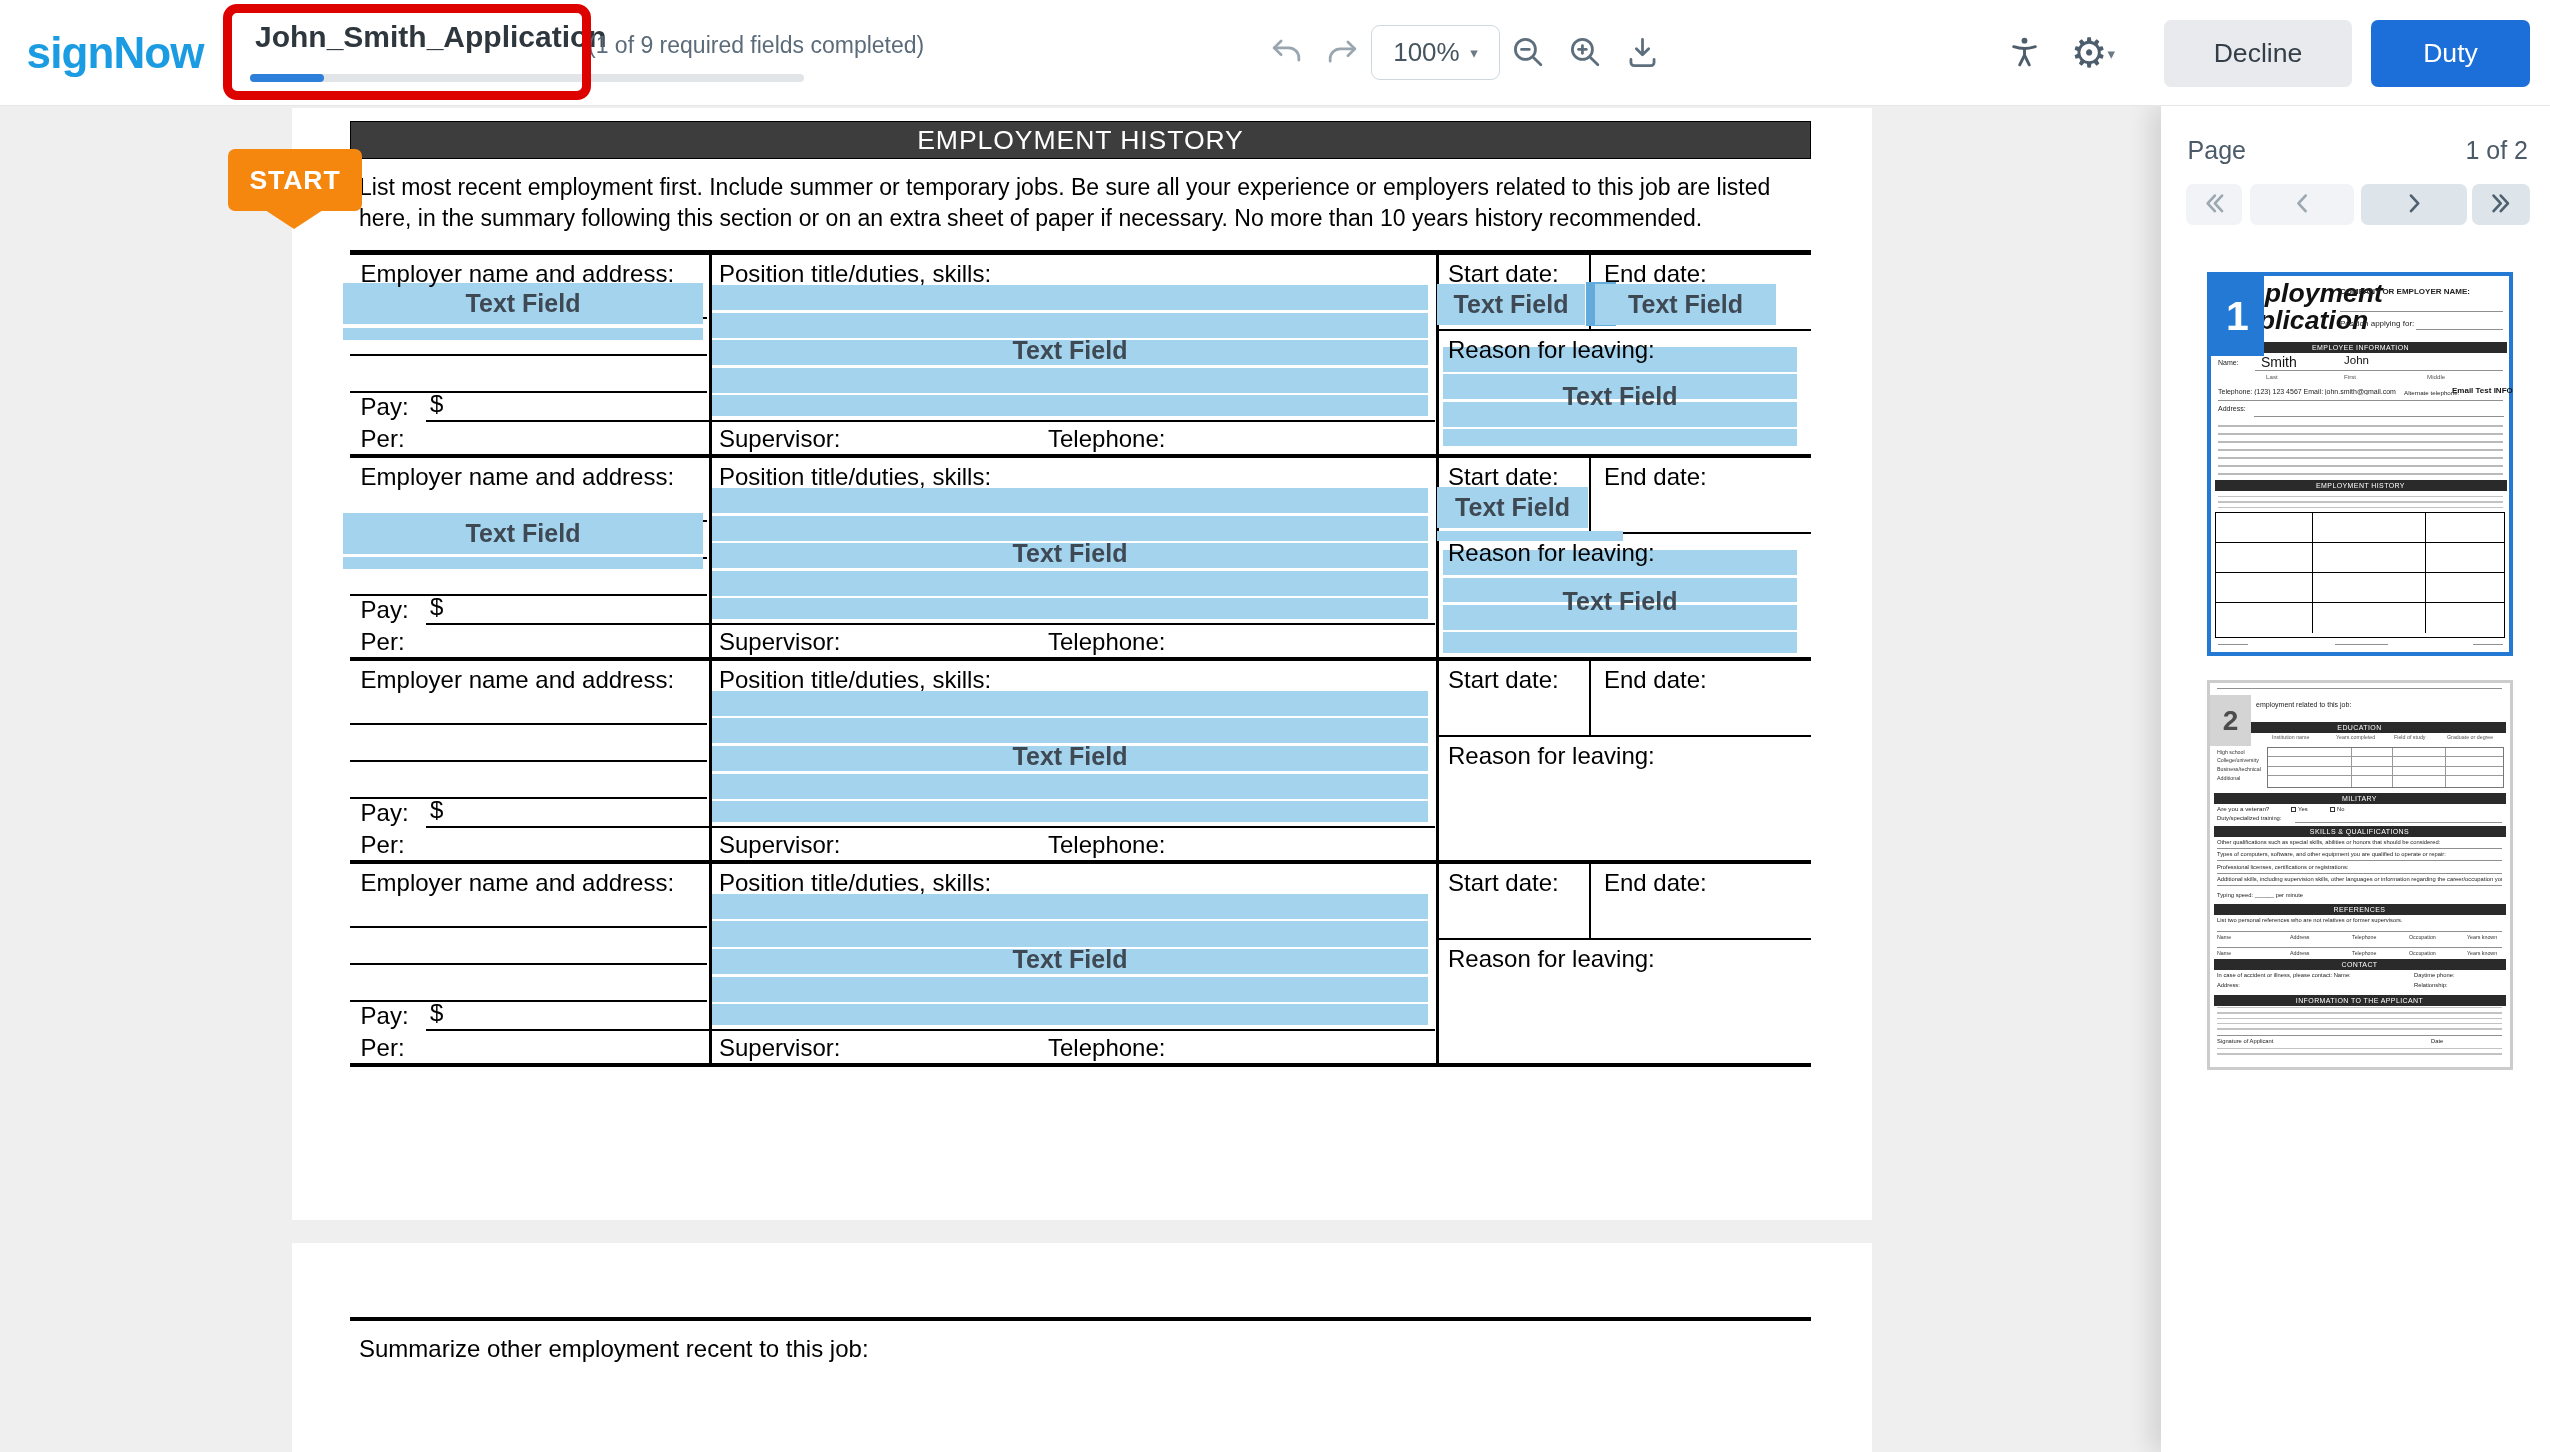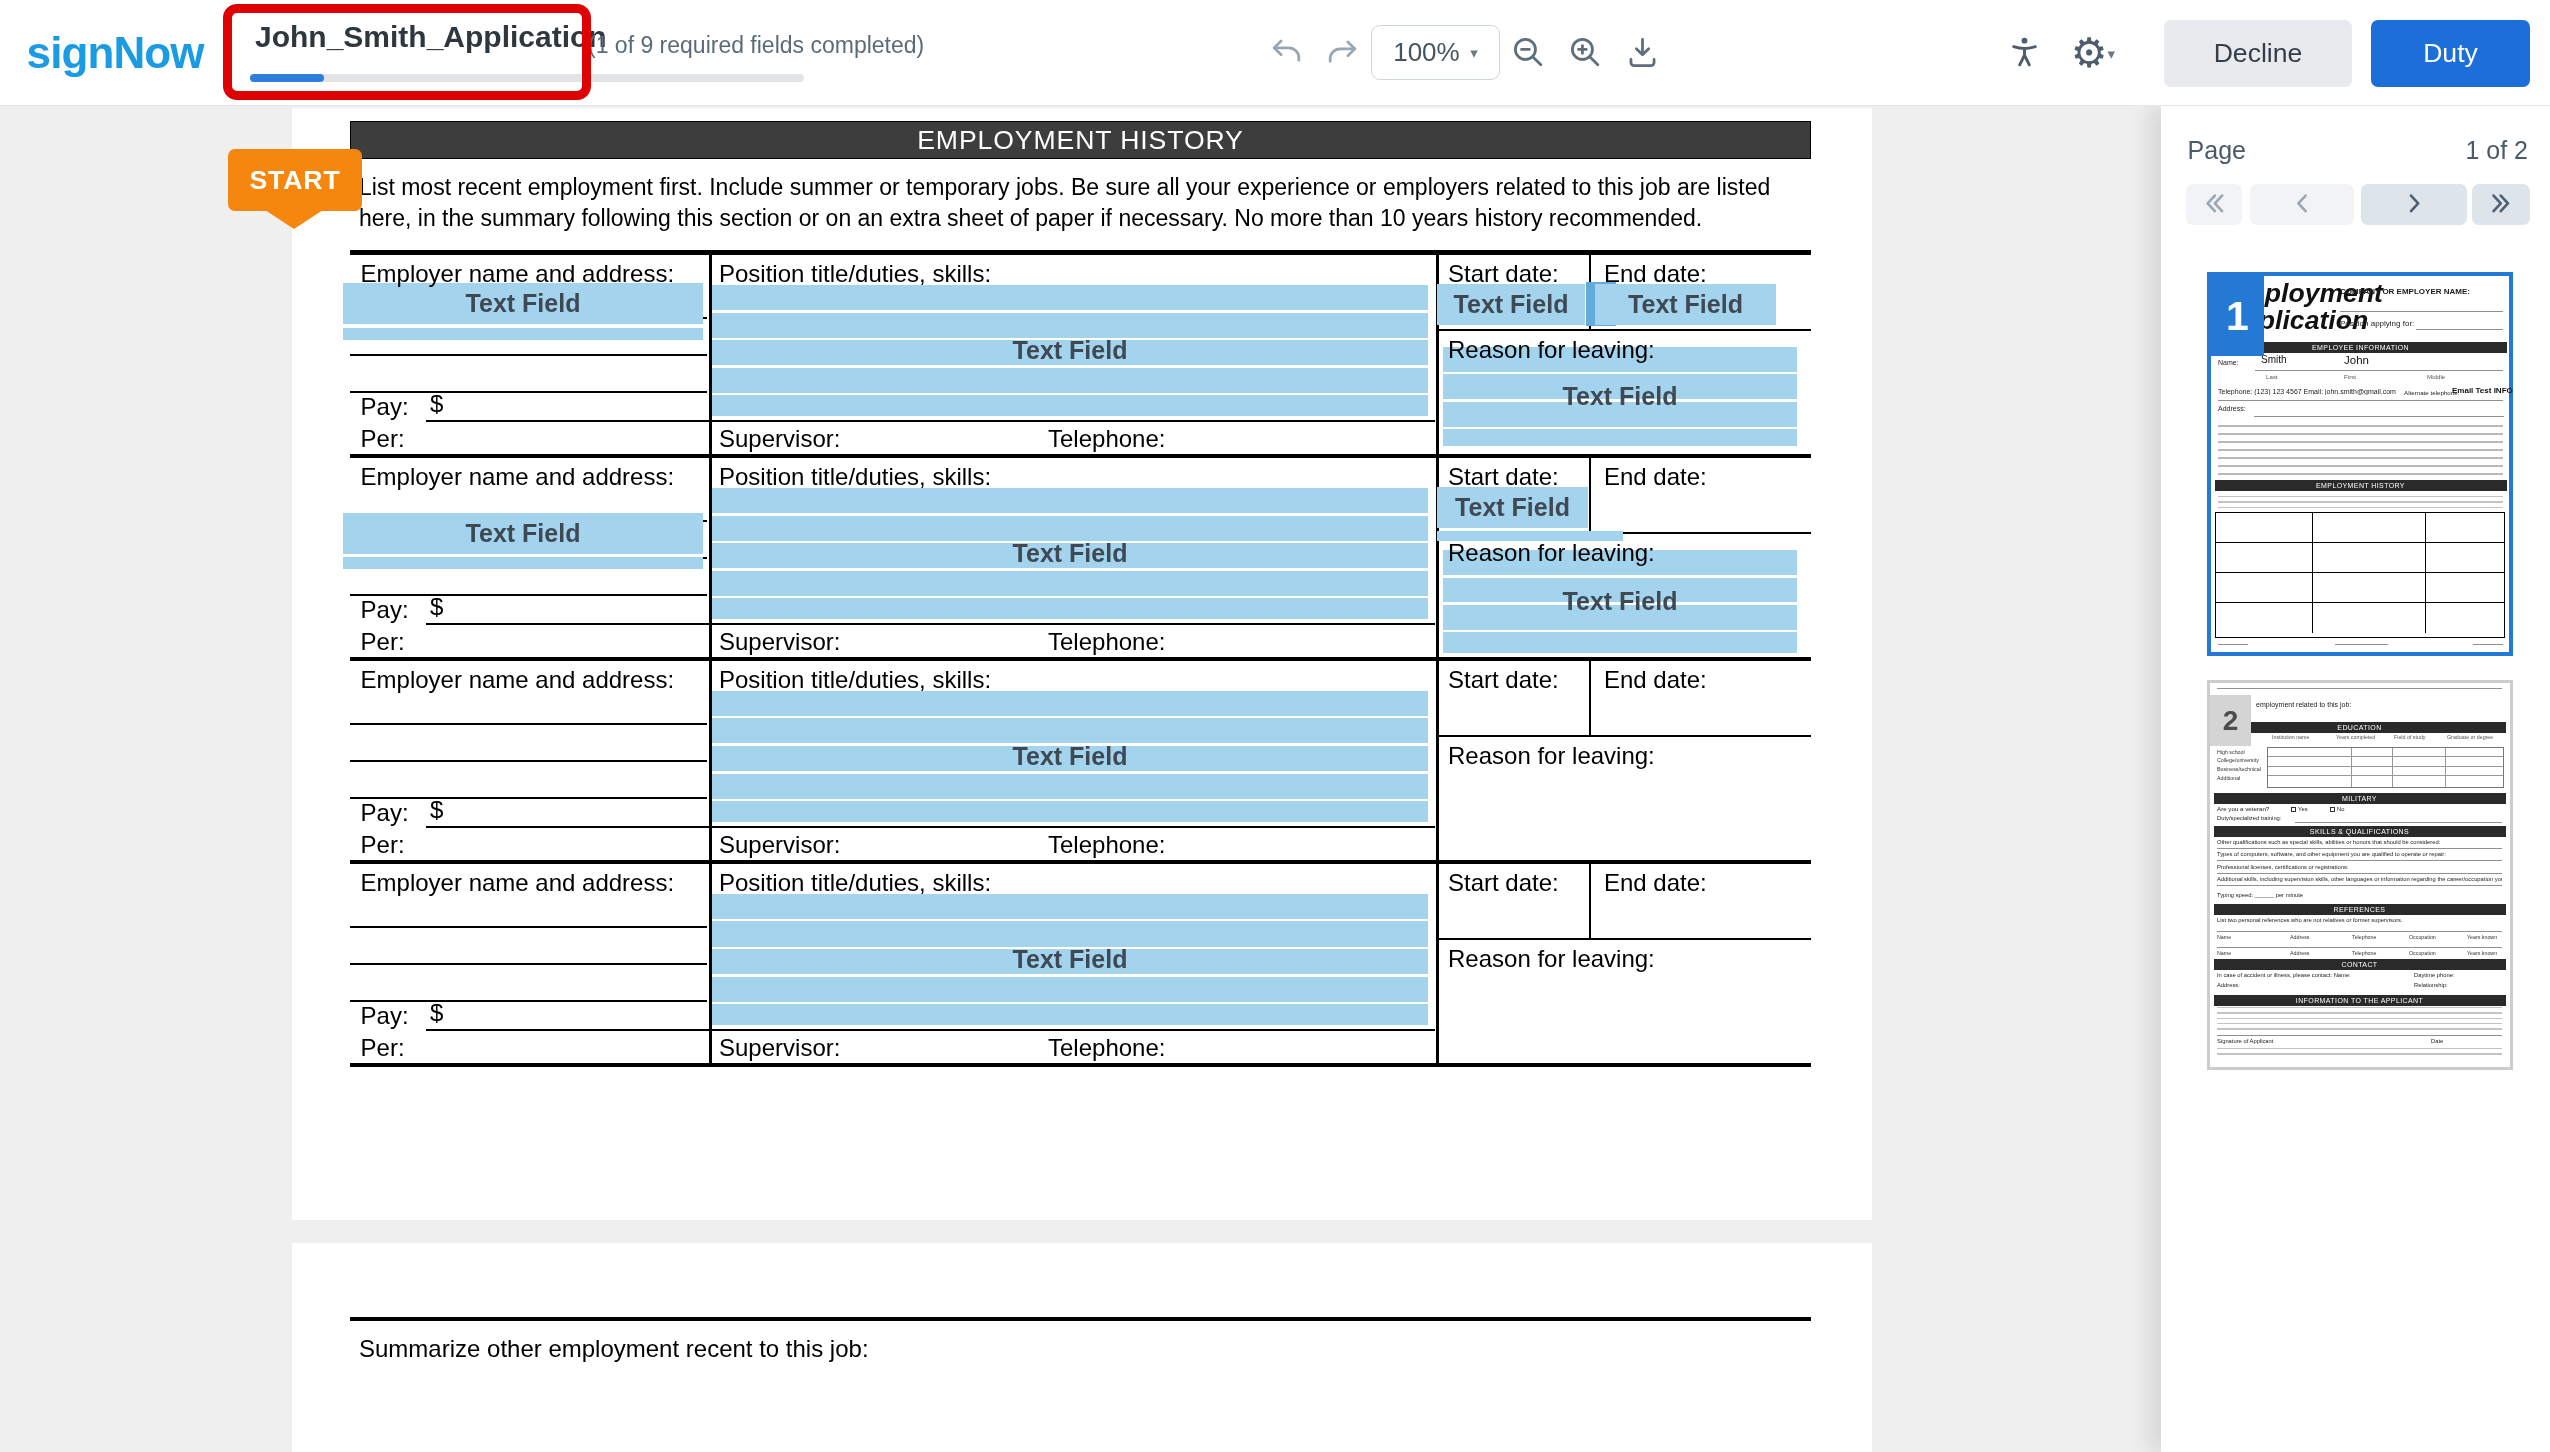--- a/index.html
+++ b/index.html
@@ -335,21 +335,21 @@
       <div class="t-abs t-title" style="left:12.4px;top:3.5px">
         <div>Employment</div>
         <div>Application</div>
       </div>
       <div class="t-abs t8" style="left:129px;top:10.6px;font-weight:700;font-size:8px">COMPANY OR EMPLOYER NAME:</div>
       <div class="t-line" style="left:129px;top:35px;width:163px"></div>
       <div class="t-abs t8" style="left:129px;top:43px;font-size:8px">Position applying for:</div>
       <div class="t-line" style="left:205px;top:53px;width:87px"></div>
       <div class="t-bar" style="top:66px">EMPLOYEE INFORMATION</div>
       <div class="t-abs t8" style="left:7px;top:83px">Name:</div>
-      <div class="t-abs" style="left:50px;top:78px;font-size:10px;color:#111">Smith</div>
+      <div class="t-abs" style="left:50px;top:78px;font-size:14px;color:#111">Smith</div>
       <div class="t-abs" style="left:133px;top:78px;font-size:11.5px;color:#111">John</div>
       <div class="t-line" style="left:44px;top:94px;width:248px"></div>
       <div class="t-abs t7" style="left:55px;top:97px;color:#555">Last</div>
       <div class="t-abs t7" style="left:133px;top:97px;color:#555">First</div>
       <div class="t-abs t7" style="left:216px;top:97px;color:#555">Middle</div>
       <div class="t-abs t8" style="left:7px;top:112px;max-width:184px;overflow:hidden">Telephone:  (123) 123 4567    Email: john.smith@gmail.com</div>
       <div class="t-abs t7" style="left:193px;top:113px">Alternate telephone:</div>
       <div class="t-abs" style="left:241px;top:110px;font-size:8px;font-weight:700;color:#111">Email Test INFO</div>
       <div class="t-line" style="left:7px;top:124px;width:285px"></div>
       <div class="t-abs t8" style="left:7px;top:129px">Address:</div>

